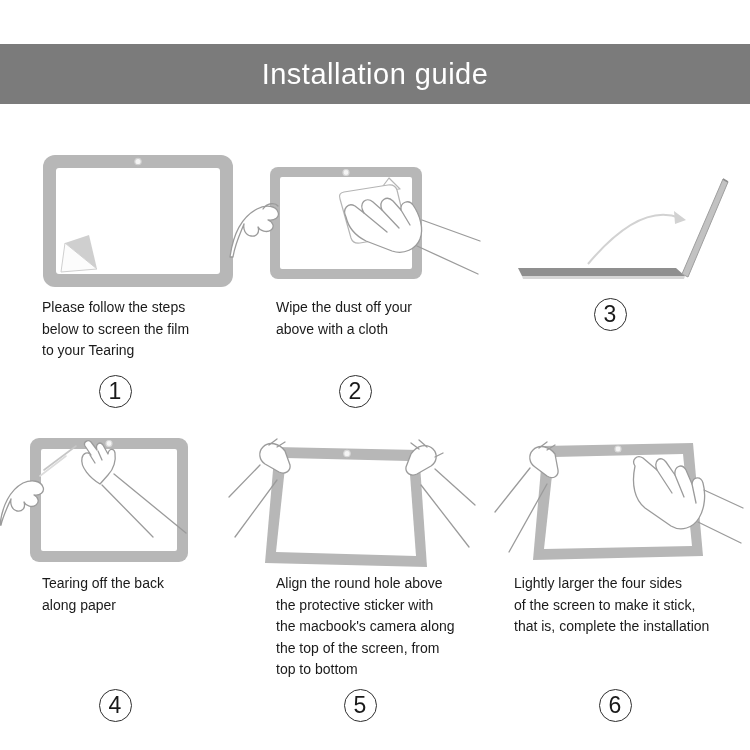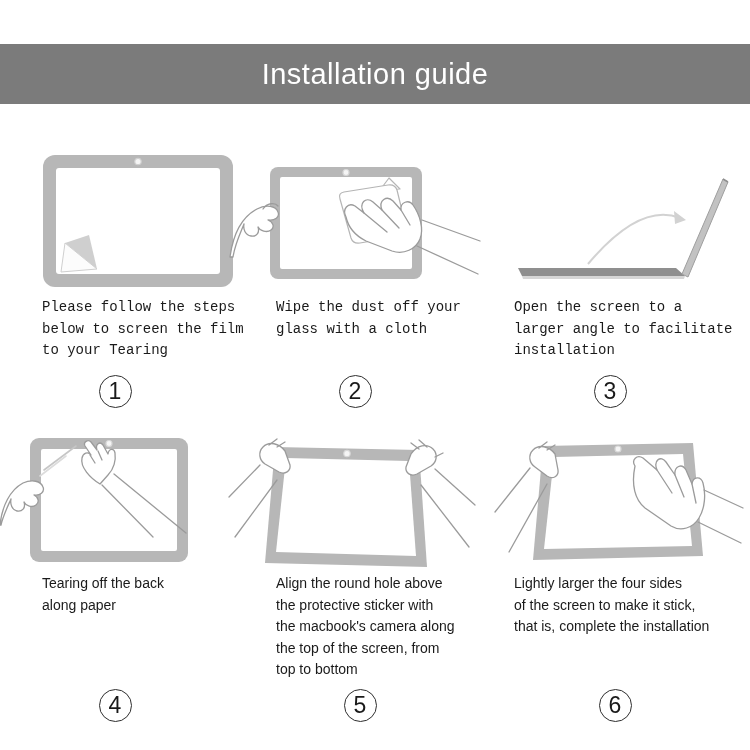--- a/index.html
+++ b/index.html
@@ -41,21 +41,21 @@
   }
   .illus-r1{height:142px;}
   .illus-r2{height:138px;}
   .illus svg{display:block;overflow:visible;}
   .caption{
     padding-top:5px;
     font-size:14px;
     line-height:21.5px;
     color:#1a1a1a;
   }
-  .cap-r1{height:72px;font-family:Liberation Mono, monospace;}
+  .cap-r1{height:72px;}
   .cap-r2{height:110px;}
   .cap-line{white-space:nowrap;}
   .pad-c1{padding-left:42px;}
   .pad-c2{padding-left:26px;}
   .pad-c3{padding-left:14px;}
   .badge-row{
     display:flex;
     justify-content:center;
     margin-top:6px;
   }
@@ -131,21 +131,21 @@
           <path d="M 134,66 L 157,85" fill="none"></path>
           <path d="M 152,63 L 169,81" fill="none"></path>
           <path d="M 171,63 L 180,78" fill="none"></path>
           <path d="M 192,73 L 250,94" fill="none"></path>
           <path d="M 187,99 L 248,127" fill="none"></path>
         </g>
       </svg>
     </div>
     <div class="caption cap-r1 pad-c2">
       <div class="cap-line">Wipe the dust off your</div>
-      <div class="cap-line">glass with a cloth</div>
+      <div class="cap-line">above with a cloth</div>
     </div>
     <div class="badge-row">
       <div class="num-circle tx-b2">2</div>
     </div>
   </div>
 
   <div class="step-cell">
     <div class="illus illus-r1">
       <svg class="tx-s3" width="250" height="135" viewBox="0 0 250 135">
         <g>
@@ -154,25 +154,20 @@
         </g>
         <g>
           <path d="M 192,120 L 233,25 L 238,28 L 198,123 Z" fill="#c2c2c2" stroke="#9e9e9e" stroke-width="1"></path>
           <path d="M 233,25 L 238,28" stroke="#8f8f8f" stroke-width="1.5"></path>
         </g>
         <g>
           <path d="M 98,110 Q 150,48 190,64" fill="none" stroke="#d2d2d2" stroke-width="2"></path>
           <path d="M 184,57 L 196,66 L 185,70 Z" fill="#d2d2d2"></path>
         </g>
       </svg>
-    </div>
-    <div class="caption cap-r1 pad-c3">
-      <div class="cap-line">Open the screen to a</div>
-      <div class="cap-line">larger angle to facilitate</div>
-      <div class="cap-line">installation</div>
     </div>
     <div class="badge-row">
       <div class="num-circle tx-b3">3</div>
     </div>
   </div>
 
   <div class="step-cell">
     <div class="illus illus-r2">
       <svg class="tx-s4" width="230" height="138" viewBox="0 0 230 138">
         <rect x="30" y="8" width="158" height="124" rx="9" fill="#b7b7b7"></rect>

